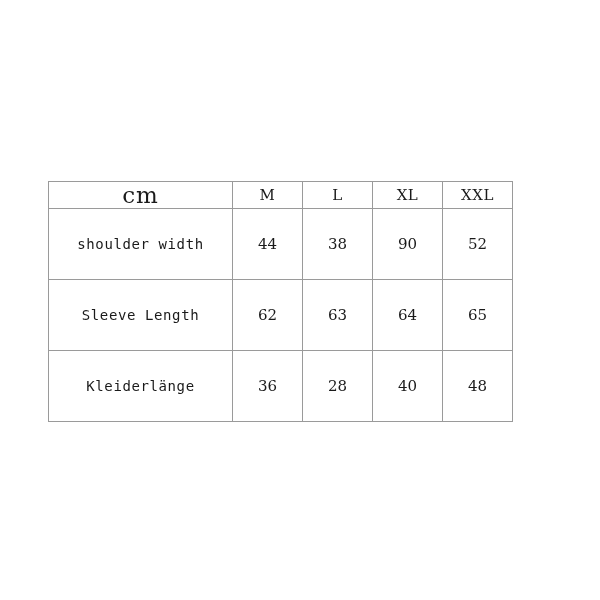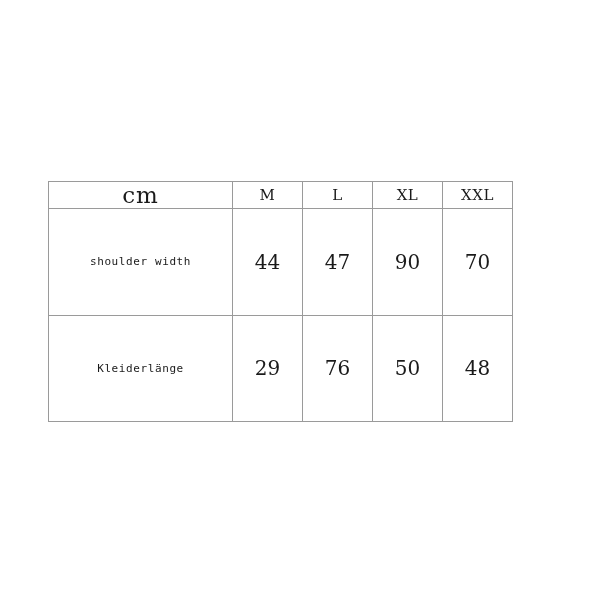--- a/index.html
+++ b/index.html
@@ -57,29 +57,29 @@
     font-family: "DejaVu Serif", "Liberation Serif", serif;
     font-size: 15px;
     font-weight: bold;
     letter-spacing: 0.5px;
     color: #111111;
   }
 
   
   .row-label {
     font-family: "DejaVu Sans Mono", "Liberation Mono", monospace;
-    font-size: 11px;
+    font-size: 14px;
     letter-spacing: 0.6px;
     color: #111111;
   }
 
   
   .row-value {
     font-family: "DejaVu Serif", "Liberation Serif", serif;
-    font-size: 20px;
+    font-size: 15px;
     color: #1b1b1b;
   }
 </style>
 </head>
 <body>
 
 <div id="size-chart-wrapper">
   <table class="size-chart">
     <colgroup>
       <col class="col-label">
@@ -94,26 +94,33 @@
         <th class="hdr-size">M</th>
         <th class="hdr-size">L</th>
         <th class="hdr-size">XL</th>
         <th class="hdr-size">XXL</th>
       </tr>
     </thead>
     <tbody>
       <tr>
         <td class="row-label">shoulder width</td>
         <td class="row-value">44</td>
-        <td class="row-value">47</td>
+        <td class="row-value">38</td>
         <td class="row-value">90</td>
-        <td class="row-value">70</td>
+        <td class="row-value">52</td>
+      </tr>
+      <tr>
+        <td class="row-label">Sleeve Length</td>
+        <td class="row-value">62</td>
+        <td class="row-value">63</td>
+        <td class="row-value">64</td>
+        <td class="row-value">65</td>
       </tr>
       <tr>
         <td class="row-label">Kleiderlänge</td>
-        <td class="row-value">29</td>
-        <td class="row-value">76</td>
-        <td class="row-value">50</td>
+        <td class="row-value">36</td>
+        <td class="row-value">28</td>
+        <td class="row-value">40</td>
         <td class="row-value">48</td>
       </tr>
     </tbody>
   </table>
 </div>
 
 </body></html>

